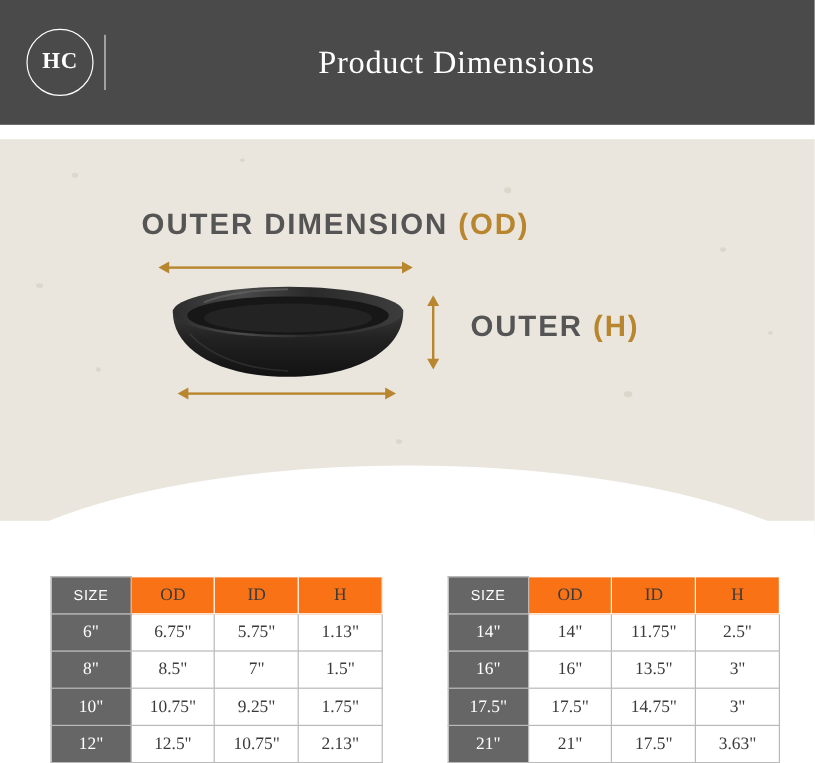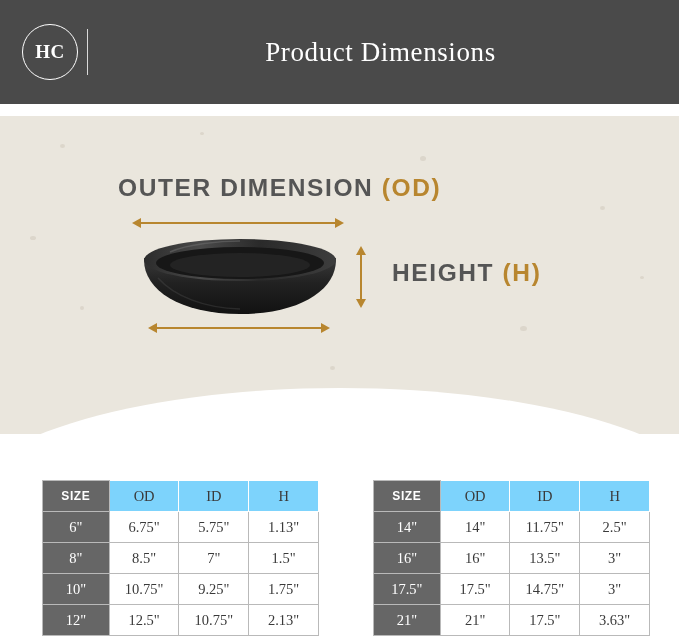--- a/index.html
+++ b/index.html
@@ -175,25 +175,25 @@
     text-align: center;
     font-size: 14.5px;
     color: #3a3a3a;
     padding: 0;
   }
   table.dim th {
     background: #666666;
     color: #ffffff;
     font-family: "Liberation Sans", sans-serif;
     font-size: 12px;
-    font-weight: bold;
+    font-weight: normal;
     letter-spacing: 0.6px;
   }
   table.dim th.blank {
-    background: #7dd3fc;
+    background: #f97316;
     border-color: #ffffff;
     color: #3a3a3a;
     font-family: "Liberation Serif", serif;
     font-size: 14.5px;
     font-weight: normal;
     letter-spacing: 0;
   }
   table.dim td.size {
     background: #666666;
     color: #ffffff;
@@ -255,21 +255,21 @@
         <path d="M4,22 C4,52 40,76 100,76 C160,76 196,52 196,22 L196,20 L4,20 Z" fill="url(#bodyg)"></path>
         <ellipse cx="100" cy="22" rx="96" ry="21" fill="url(#rimg)"></ellipse>
         <ellipse cx="100" cy="25" rx="84" ry="16" fill="#171717"></ellipse>
         <ellipse cx="100" cy="27" rx="70" ry="12" fill="#232323"></ellipse>
         <path d="M30,14 C48,6 80,3 100,3" stroke="#6d6d6d" stroke-width="1.6" fill="none" opacity=".55"></path>
         <path d="M18,40 C34,58 64,70 100,71" stroke="#545454" stroke-width="1.4" fill="none" opacity=".35"></path>
       </svg>
     </div>
 
     <div class="arrow-v h-arrow"></div>
-    <div class="label h-label"><span>HEIGHT </span><span class="accent">(H)</span></div>
+    <div class="label h-label"><span>OUTER </span><span class="accent">(H)</span></div>
 
     <div class="arrow-h id-arrow"></div>
   </div>
 
   <div class="tables">
 
     <table class="dim left">
       <colgroup>
           <col class="c0">
           <col class="c1">

